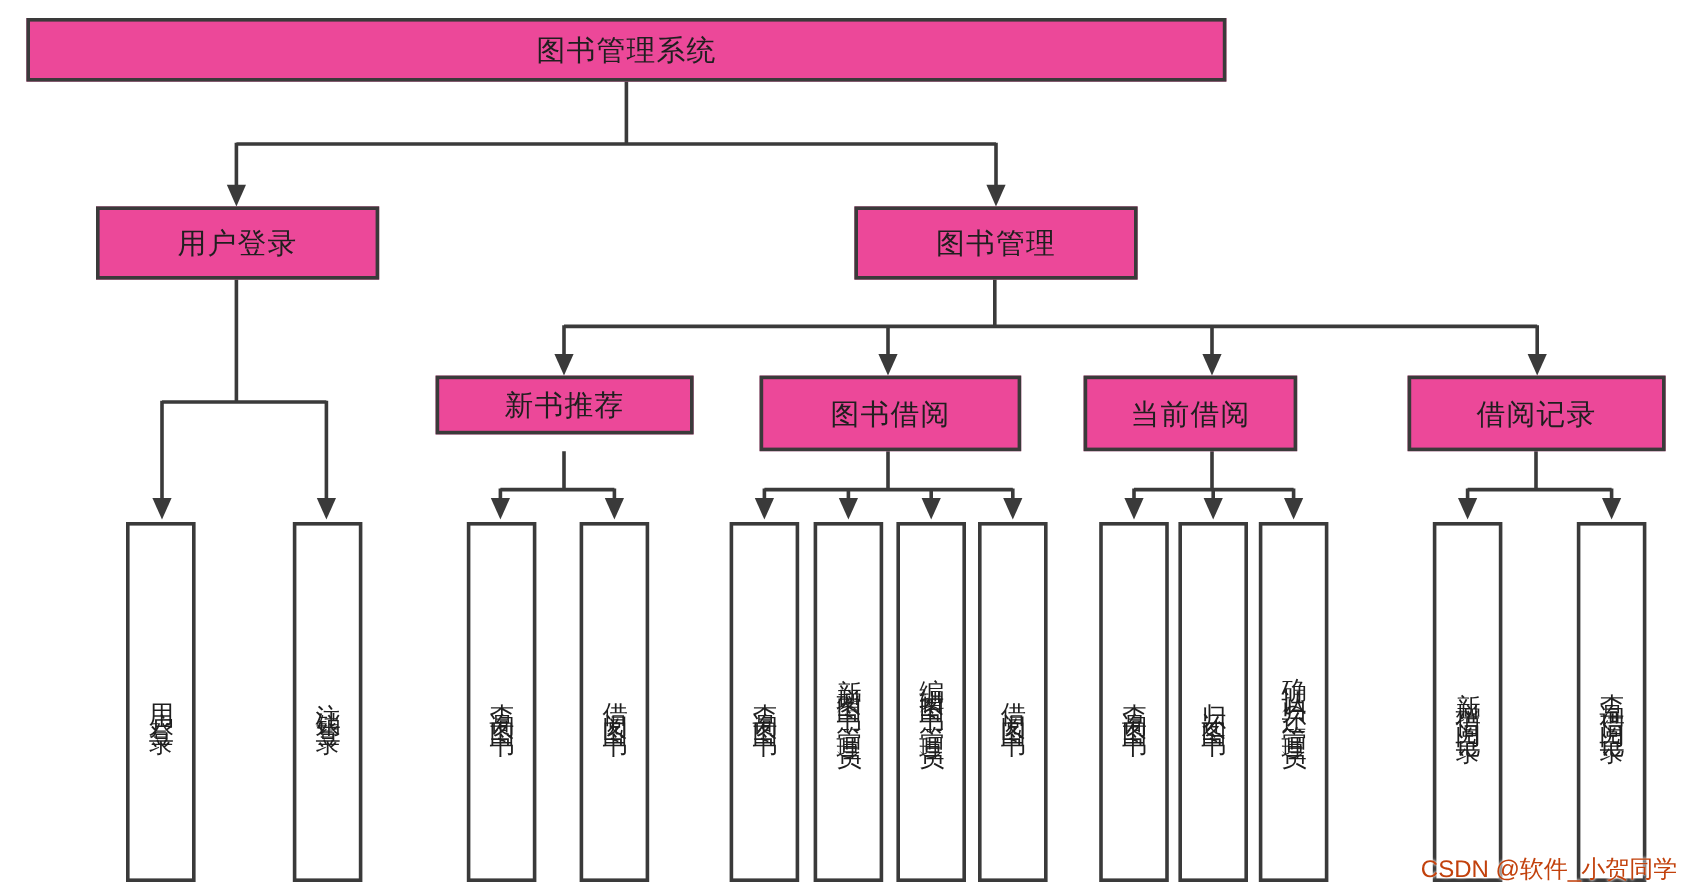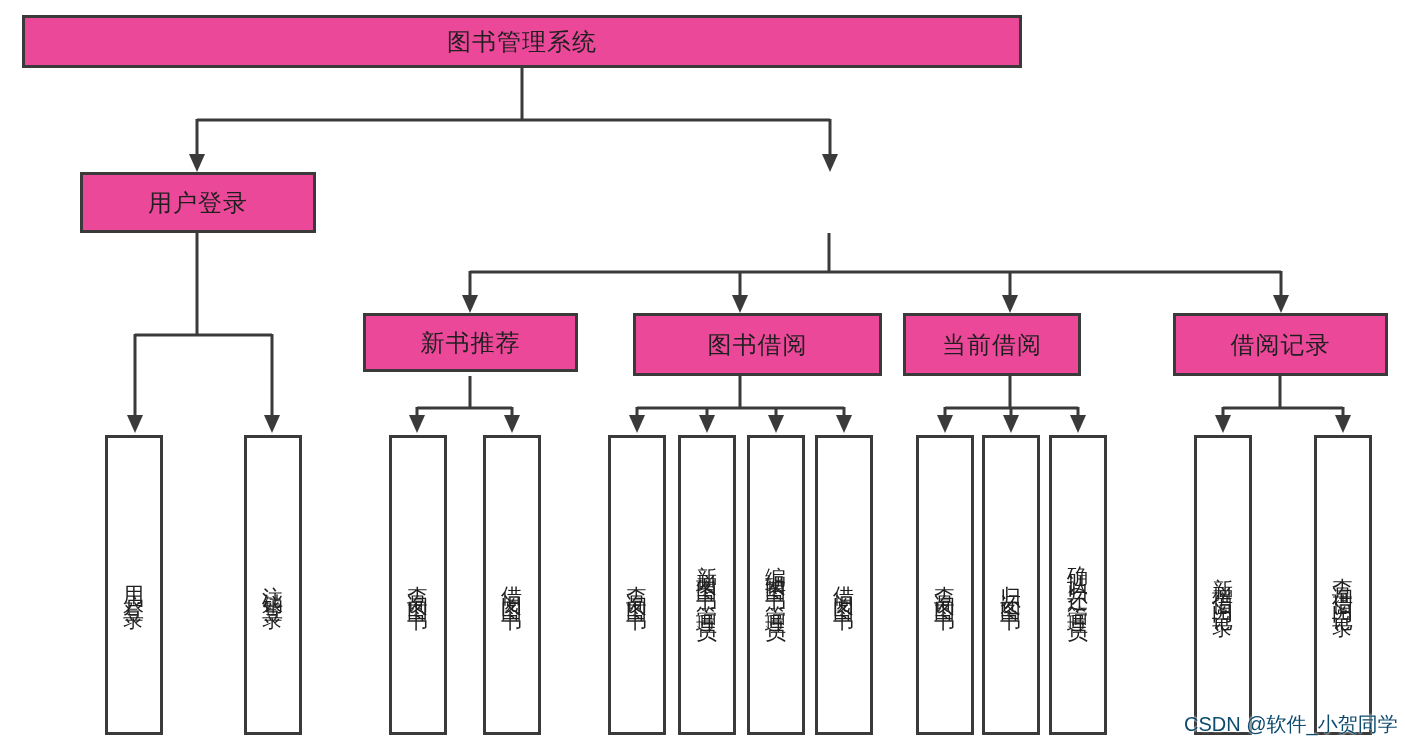--- a/index.html
+++ b/index.html
@@ -19,32 +19,32 @@
     z-index:2;
   }
   .leaf span{
     writing-mode:vertical-rl;text-orientation:mixed;
     font-size:21px;letter-spacing:8px;line-height:1;white-space:nowrap;
   }
   
   .b-root{left:22px;top:15px;width:1000px;height:53px;}
   .b-user{left:80px;top:172px;width:236px;height:61px;}
   .b-book{left:712px;top:172px;width:236px;height:61px;}
-  .b-nb{left:363px;top:313px;width:215px;height:59px;}
-  .b-bb{left:633px;top:313px;width:249px;height:63px;}
+  .b-nb{left:363px;top:313px;width:215px;height:49px;}
+  .b-bb{left:633px;top:313px;width:218px;height:63px;}
   .b-cb{left:903px;top:313px;width:178px;height:63px;}
   .b-br{left:1173px;top:313px;width:215px;height:63px;}
   .l-1{left:105px;} .l-2{left:244px;}
   .l-3{left:389px;} .l-4{left:483px;}
   .l-5{left:608px;} .l-6{left:678px;} .l-7{left:747px;} .l-8{left:815px;}
   .l-9{left:916px;} .l-10{left:982px;} .l-11{left:1049px;}
   .l-12{left:1194px;} .l-13{left:1314px;}
   .watermark{
     position:absolute;left:1184px;top:711px;z-index:5;
-    font-size:20px;color:#0c4a6e;text-shadow:0 0 3px #fff,0 0 2px #fff;
+    font-size:20px;color:#c2410c;text-shadow:0 0 3px #fff,0 0 2px #fff;
     white-space:nowrap;
   }
 </style>
 </head>
 <body>
 
 <div id="stage">
 
   <svg id="wires" viewBox="0 0 1405 747" xmlns="http://www.w3.org/2000/svg">
     <g stroke="#3a3a3a" stroke-width="3" fill="none">
@@ -85,20 +85,23 @@
       <polygon points="1335,415 1351,415 1343,433"></polygon>
     </g>
   </svg>
 
   <div class="box b-root">
     <span>图书管理系统</span>
   </div>
 
   <div class="box b-user">
     <span>用户登录</span>
+  </div>
+  <div class="box b-book">
+    <span>图书管理</span>
   </div>
 
   <div class="box b-nb">
     <span>新书推荐</span>
   </div>
   <div class="box b-bb">
     <span>图书借阅</span>
   </div>
   <div class="box b-cb">
     <span>当前借阅</span>

